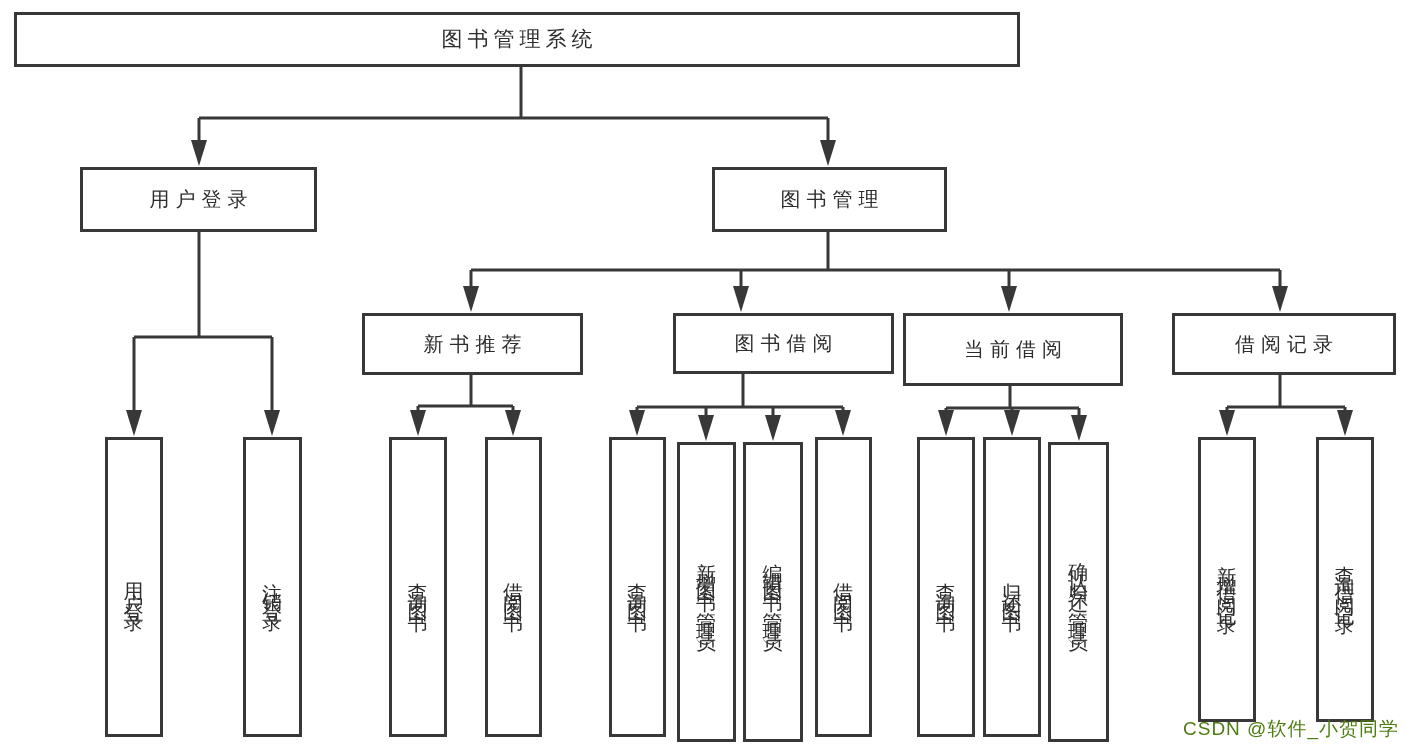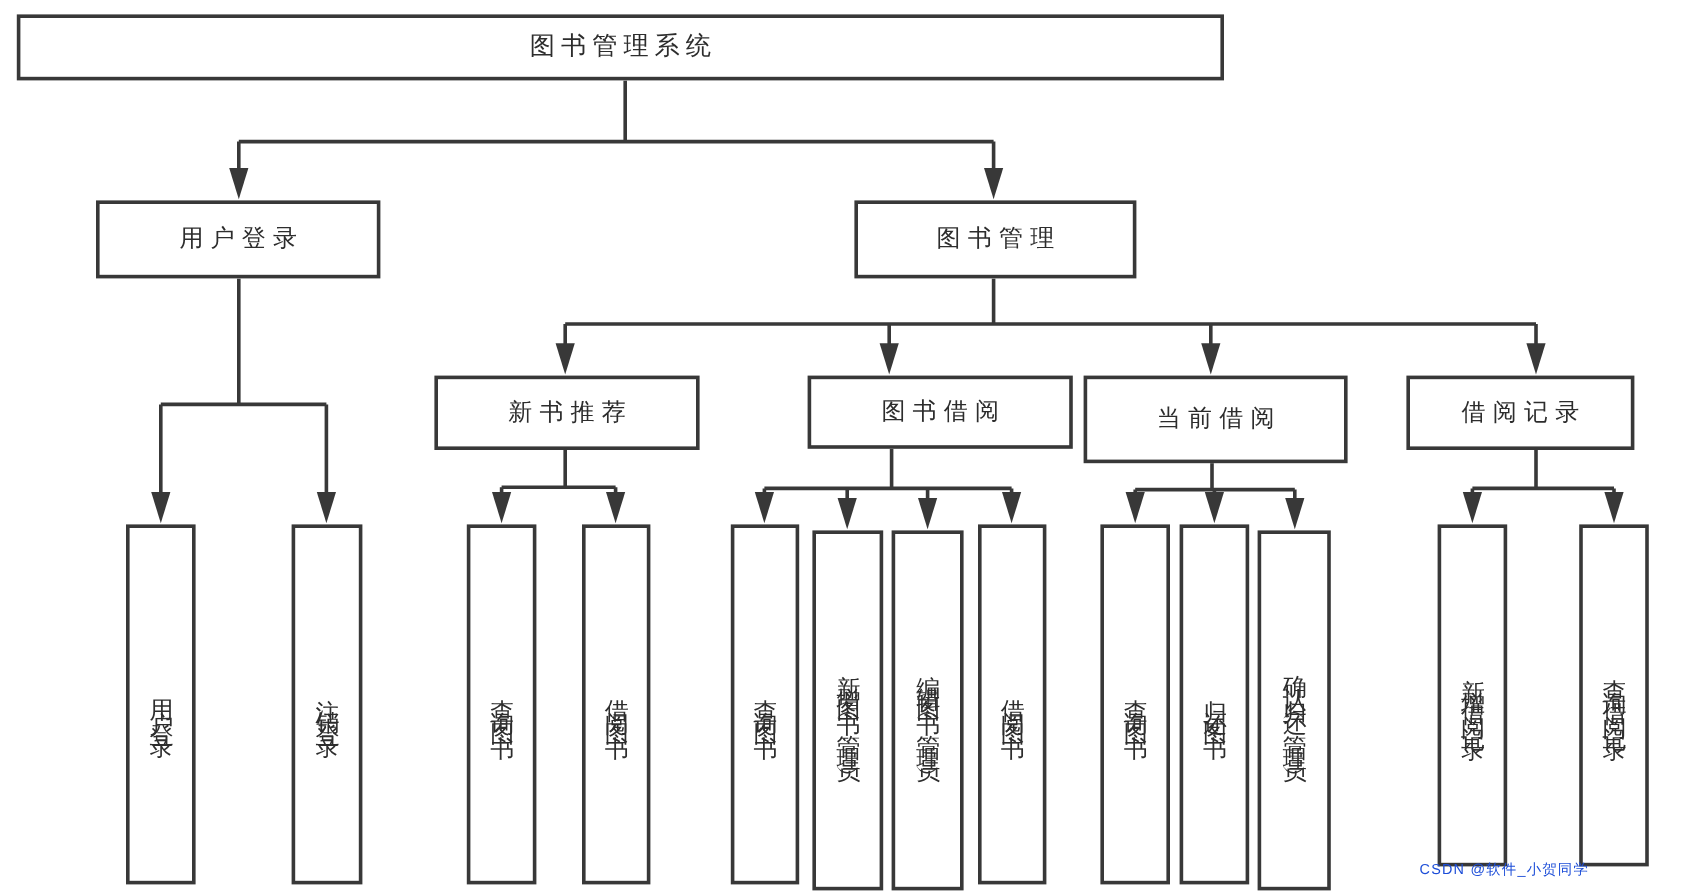--- a/index.html
+++ b/index.html
@@ -24,57 +24,58 @@
     justify-content:center;
     z-index:2;
   }
   .node span{
     font-size:20px;
     line-height:1.25;
     letter-spacing:6px;
     text-indent:6px;
     white-space:nowrap;
     color:#2d2d2d;
+    font-family:Liberation Serif, serif;
   }
   .node.root span{font-size:21px;letter-spacing:5px;text-indent:5px;}
   .node.v span{
     writing-mode:vertical-rl;
     letter-spacing:10px;
     text-indent:0;
     line-height:1;
     white-space:normal;
   }
   
   .n-root{left:14px;top:12px;width:1006px;height:55px;}
   .n-login{left:80px;top:167px;width:237px;height:65px;}
   .n-mgmt{left:712px;top:167px;width:235px;height:65px;}
   .n-newbooks{left:362px;top:313px;width:221px;height:62px;}
   .n-bookborrow{left:633px;top:313px;width:221px;height:61px;margin-left:40px;}
   .n-currentborrow{left:903px;top:313px;width:220px;height:73px;}
-  .n-records{left:1172px;top:313px;width:190px;height:62px;}
+  .n-records{left:1172px;top:313px;width:224px;height:62px;}
   .l-login{left:105px;top:437px;width:58px;height:300px;}
   .l-logout{left:243px;top:437px;width:59px;height:300px;}
   .l-nb-q{left:389px;top:437px;width:58px;height:300px;}
   .l-nb-b{left:485px;top:437px;width:57px;height:300px;}
   .l-bb-q{left:609px;top:437px;width:57px;height:300px;}
   .l-bb-a{left:677px;top:442px;width:59px;height:300px;}
   .l-bb-e{left:743px;top:442px;width:60px;height:300px;}
   .l-bb-b{left:815px;top:437px;width:57px;height:300px;}
   .l-cb-q{left:917px;top:437px;width:58px;height:300px;}
   .l-cb-r{left:983px;top:437px;width:58px;height:300px;}
   .l-cb-c{left:1048px;top:442px;width:61px;height:300px;}
   .l-br-a{left:1198px;top:437px;width:58px;height:285px;}
   .l-br-q{left:1316px;top:437px;width:58px;height:285px;}
   .watermark{
     position:absolute;
     left:1183px;top:716px;
     z-index:3;
-    font-size:12px;
+    font-size:19px;
     letter-spacing:1px;
-    color:#1d4ed8;
+    color:#4d7c0f;
     white-space:nowrap;
   }
 </style>
 </head>
 <body>
 
 <div class="stage">
 
   <svg class="connectors" width="1405" height="747" viewBox="0 0 1405 747">
 

